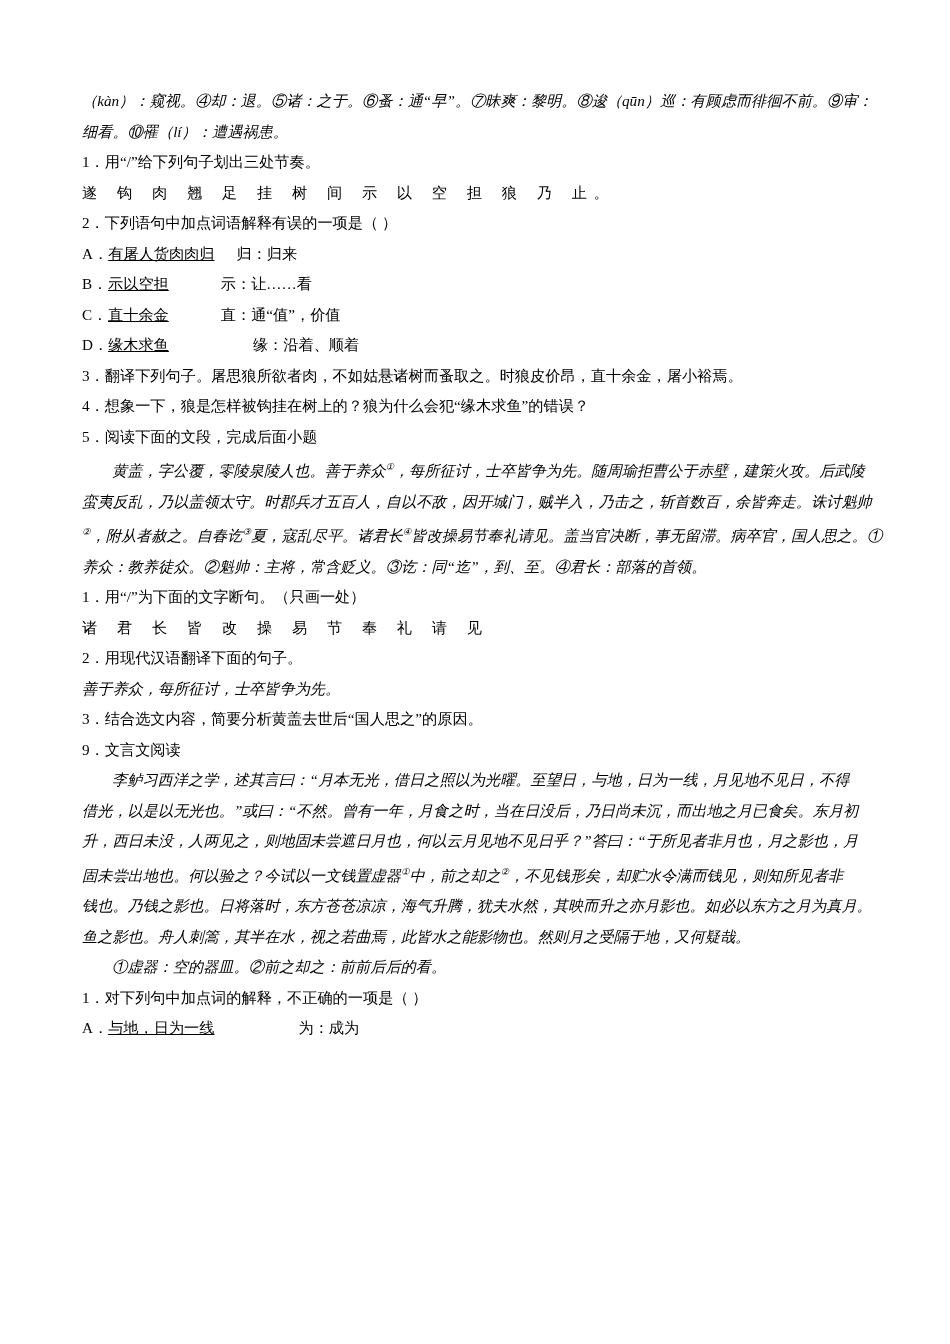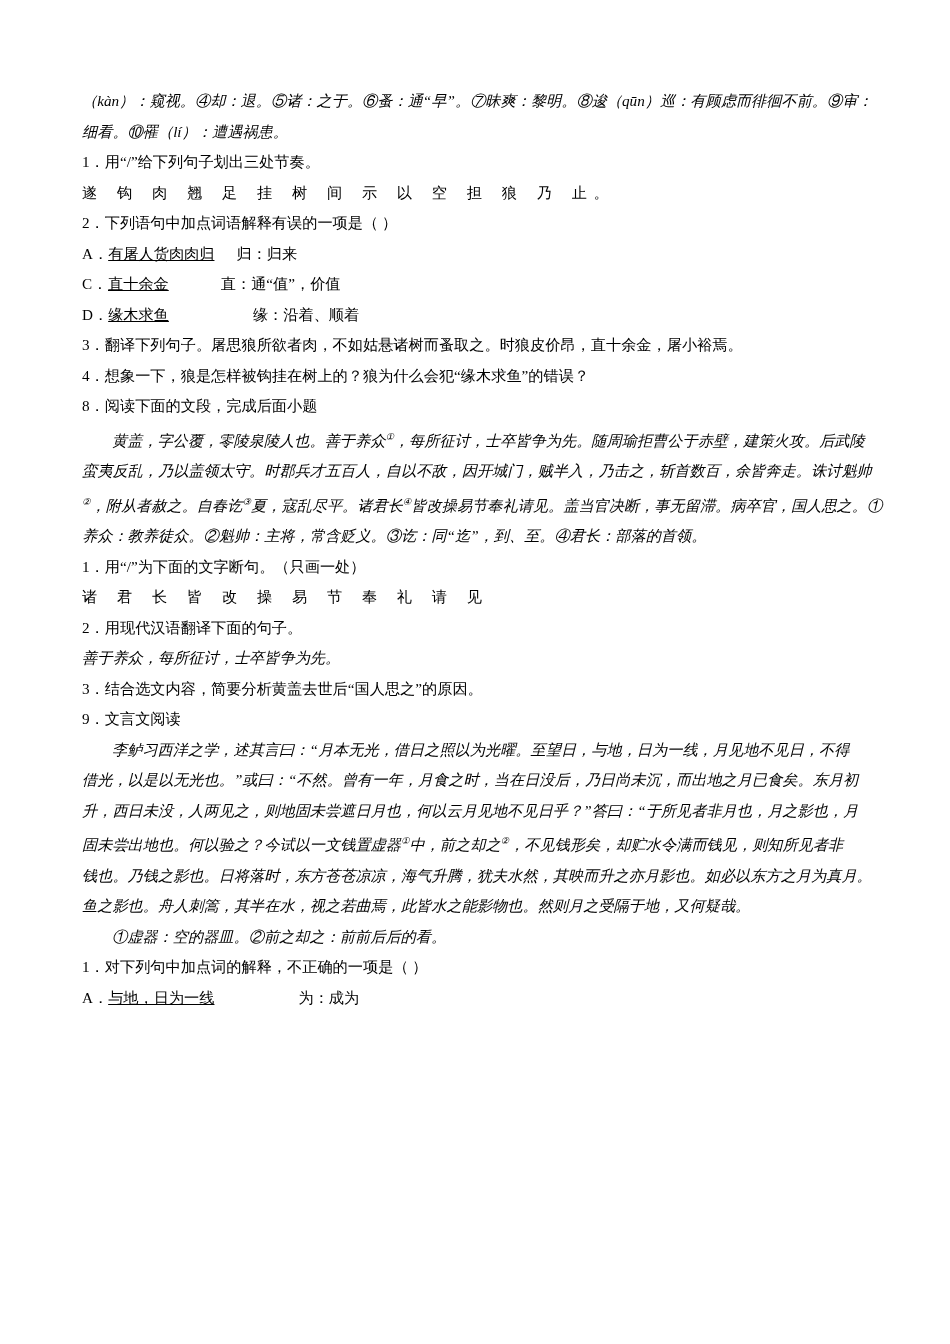--- a/index.html
+++ b/index.html
@@ -70,33 +70,36 @@
   <div class="line"><span>1．</span><span>用“/”给下列句子划出三处节奏。</span></div>
 
   <div class="line spaced">遂 钩 肉 翘 足 挂 树 间 示 以 空 担 狼 乃 止。</div>
 
   <div class="line">2．下列语句中加点词语解释有误的一项是（      ）</div>
 
   <div class="line opt">
     <span class="lab">A．</span><span class="txt">有屠人货肉肉归</span><span class="gap-sm"></span><span class="exp">归：归来</span>
   </div>
 
+  <div class="line opt">
+    <span class="lab">B．</span><span class="txt">示以空担</span><span class="gap-md"></span><span class="exp">示：让……看</span>
+  </div>
 
   <div class="line opt">
     <span class="lab">C．</span><span class="txt">直十余金</span><span class="gap-md"></span><span class="exp">直：通“值”，价值</span>
   </div>
 
   <div class="line opt">
     <span class="lab">D．</span><span class="txt">缘木求鱼</span><span class="gap-lg"></span><span class="exp">缘：沿着、顺着</span>
   </div>
 
   <div class="line">3．翻译下列句子。屠思狼所欲者肉，不如姑悬诸树而蚤取之。时狼皮价昂，直十余金，屠小裕焉。</div>
   <div class="line">4．想象一下，狼是怎样被钩挂在树上的？狼为什么会犯“缘木求鱼”的错误？</div>
 
-  <div class="line">8．阅读下面的文段，完成后面小题</div>
+  <div class="line">5．阅读下面的文段，完成后面小题</div>
 
   <div class="line classical indent2">黄盖，字公覆，零陵泉陵人也。善于养众<sup>①</sup>，每所征讨，士卒皆争为先。随周瑜拒曹公于赤壁，建策火攻。后武陵</div>
   <div class="line classical">蛮夷反乱，乃以盖领太守。时郡兵才五百人，自以不敌，因开城门，贼半入，乃击之，斩首数百，余皆奔走。诛讨魁帅</div>
   <div class="line classical"><sup>②</sup>，附从者赦之。自春讫<sup>③</sup>夏，寇乱尽平。诸君长<sup>④</sup>皆改操易节奉礼请见。盖当官决断，事无留滞。病卒官，国人思之。①</div>
   <div class="line classical">养众：教养徒众。②魁帅：主将，常含贬义。③讫：同“迄”，到、至。④君长：部落的首领。</div>
 
   <div class="line">1．用“/”为下面的文字断句。（只画一处）</div>
   <div class="line spaced">诸 君 长 皆 改 操 易 节 奉 礼 请 见</div>
   <div class="line">2．用现代汉语翻译下面的句子。</div>
   <div class="line classical">善于养众，每所征讨，士卒皆争为先。</div>

